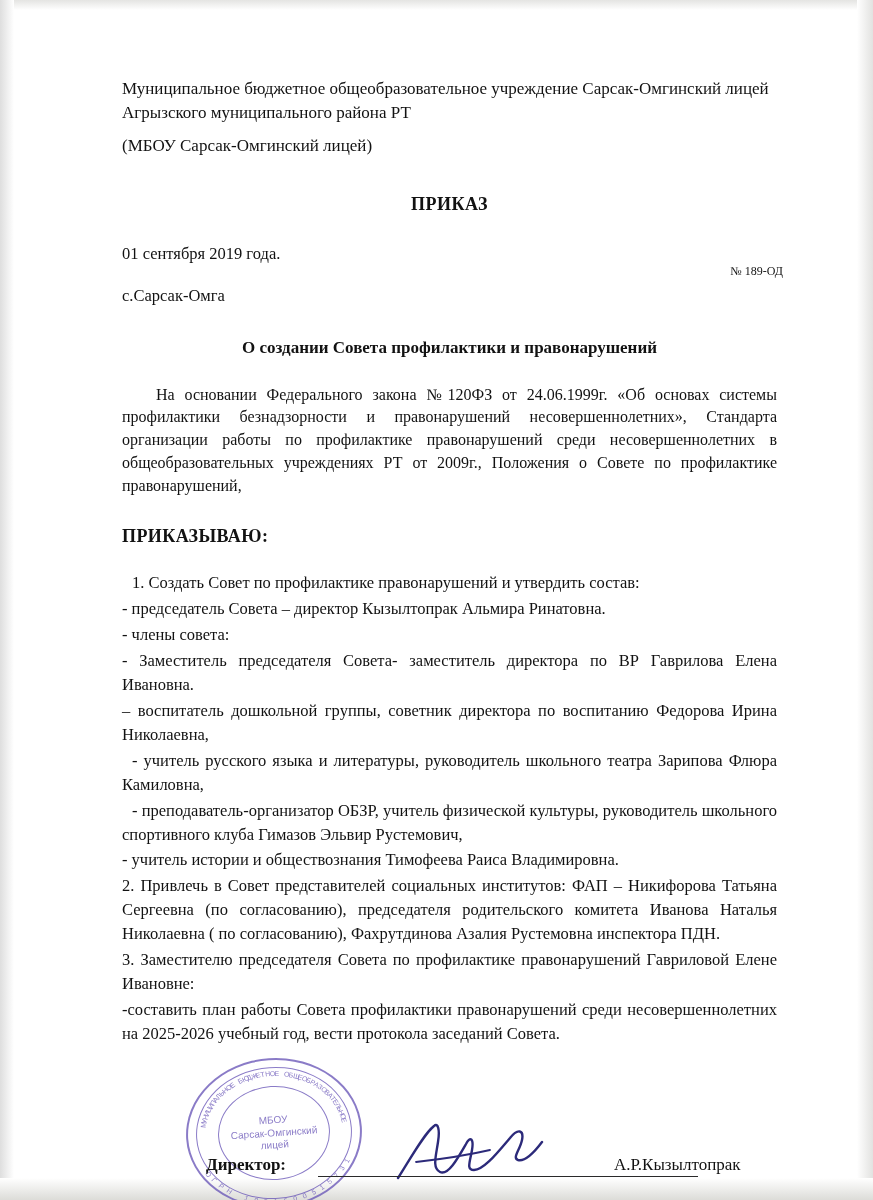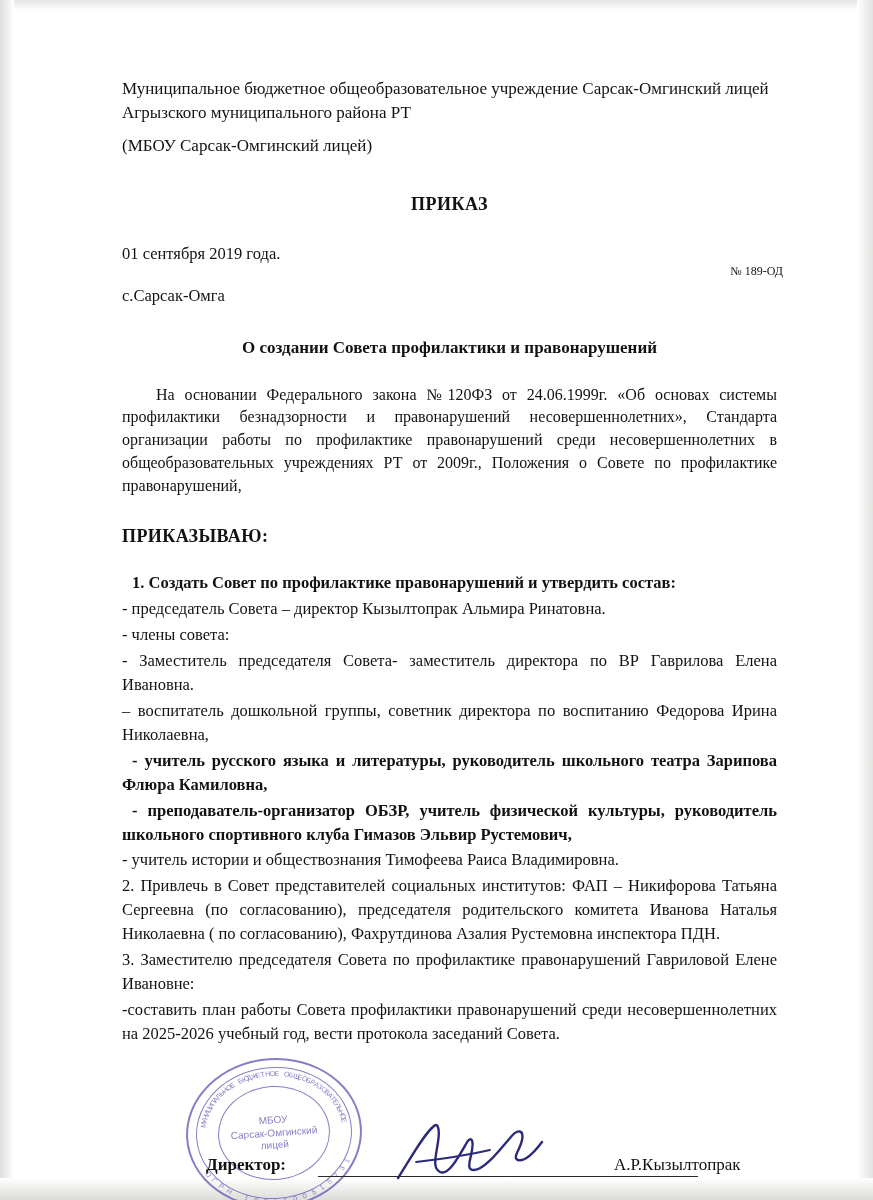--- a/index.html
+++ b/index.html
@@ -119,21 +119,21 @@
   .body-list {
     margin-top: 22px;
     font-size: 16.5px;
     line-height: 1.45;
   }
   .body-list p {
     margin: 0 0 2px 0;
     text-align: justify;
     text-justify: inter-word;
   }
-  .body-list p.indented { text-indent: 10px; font-weight: bold; }
+  .body-list p.indented { text-indent: 10px; }
   .body-list p.justify-block { text-align: justify; }
 
   .sign-block {
     position: relative;
     margin-top: 64px;
     height: 80px;
   }
   .sign-label {
     position: absolute;
     left: 84px;

